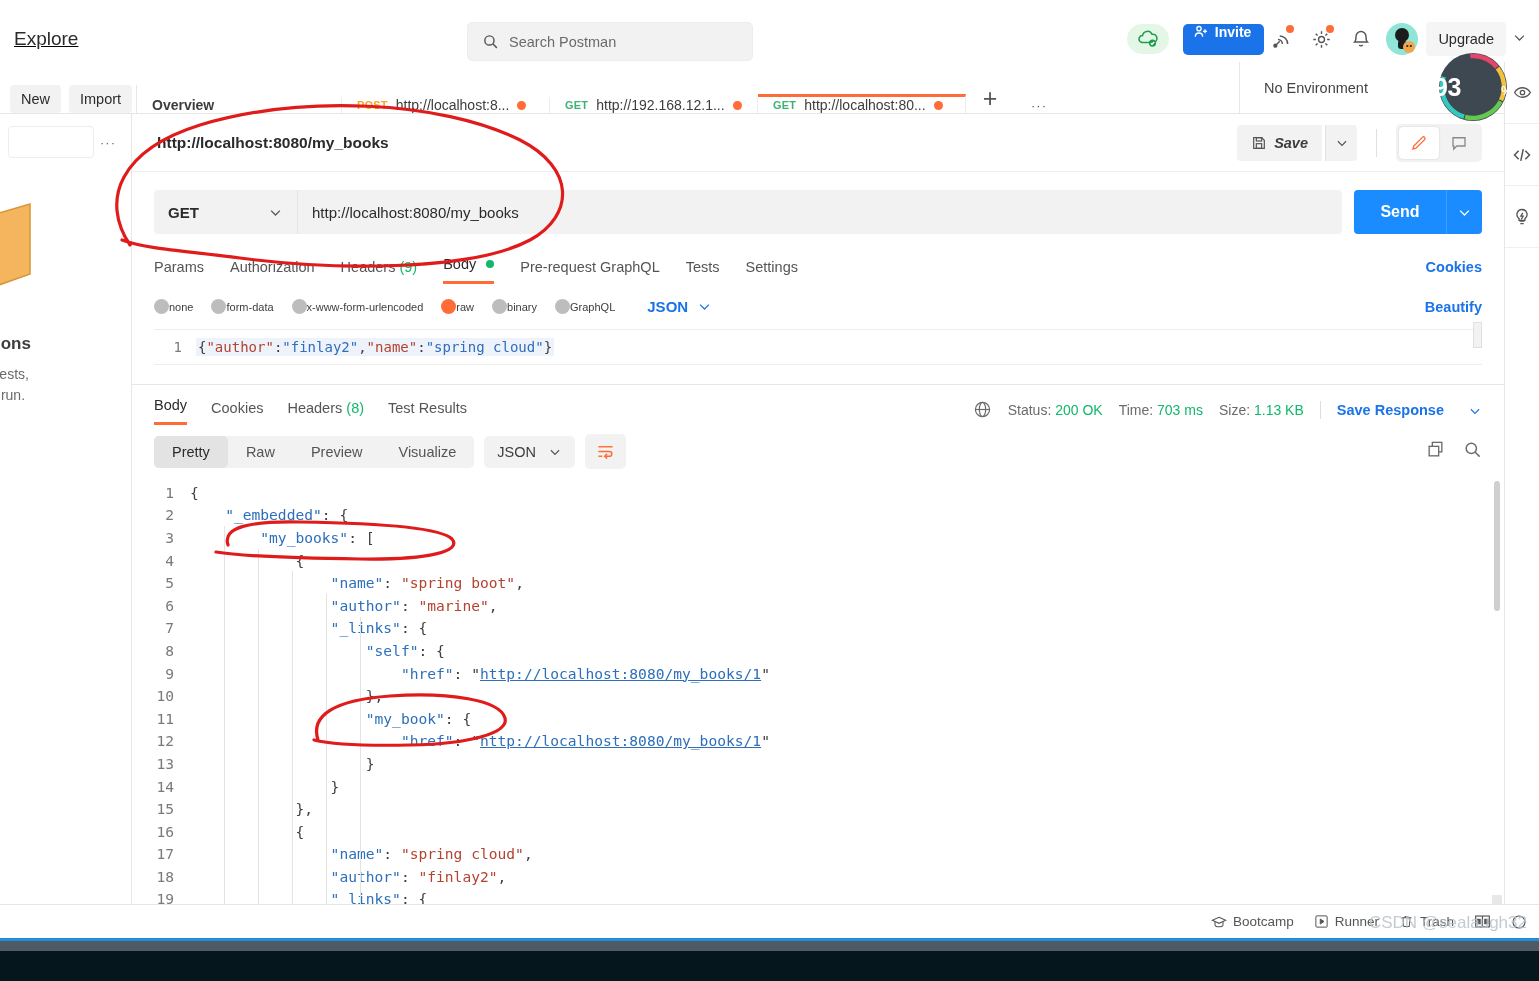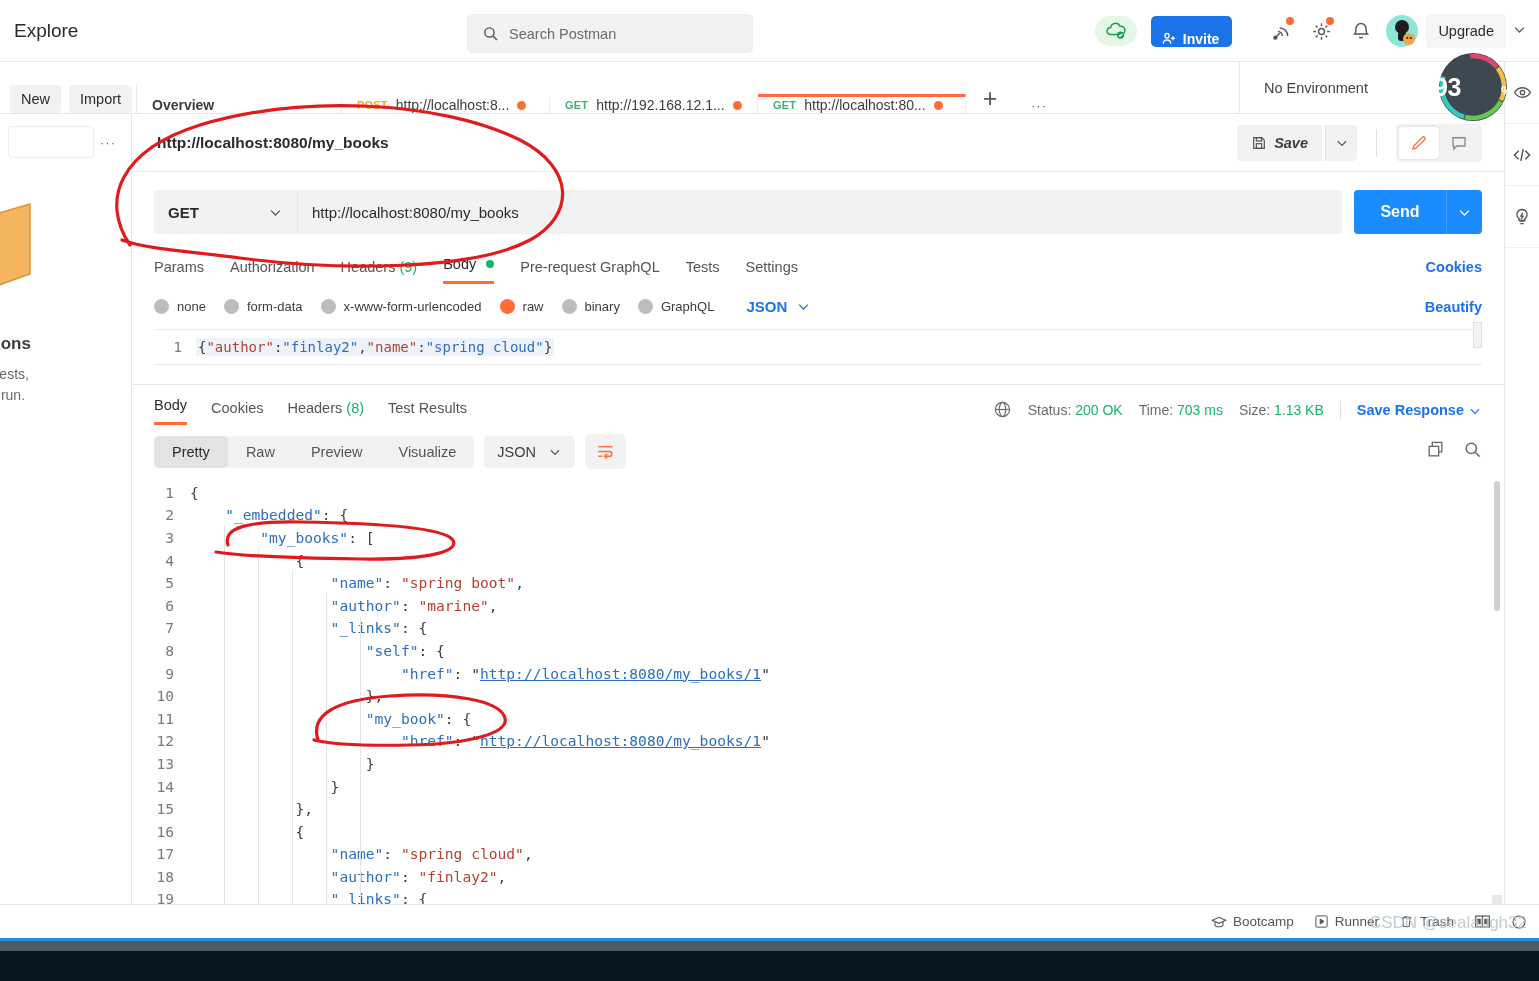--- a/index.html
+++ b/index.html
@@ -6,42 +6,42 @@
   html, body {
     width: 1539px; height: 981px;
     font-family: "Liberation Sans", sans-serif;
     background: #ffffff;
     overflow: hidden;
   }
   #app { position: relative; width: 1539px; height: 981px; }
 
   
   .header {
-    position: absolute; left: 0; top: 0; width: 1539px; height: 62px;
+    position: absolute; left: 0; top: 8px; width: 1539px; height: 62px;
     background: #fff; border-bottom: 1px solid #e6e6e6;
-    display: flex; align-items: center;
+    display: flex; align-items: center; text-decoration: underline;
   }
   .explore-label {
     margin-left: 14px; font-size: 19px; color: #2b2b2b; font-weight: 400;
   }
   .search-box {
     position: absolute; left: 467px; top: 14px; width: 286px; height: 39px;
     background: #f2f2f2; border: 1px solid #ededed; border-radius: 5px;
     display: flex; align-items: center; padding-left: 14px; gap: 10px;
   }
   .search-box .ph { color: #6b6b6b; font-size: 14.5px; }
   .hdr-right { position: absolute; right: 0; top: 0; height: 62px; display: flex; align-items: center; gap: 0; }
   .cloud-pill {
     width: 42px; height: 30px; border-radius: 15px; background: #e4f7e7;
     display: flex; align-items: center; justify-content: center; margin-right: 14px;
   }
   .invite-btn {
     background: #1a73e8; color: #fff; border-radius: 5px; height: 31px;
-    display: flex; align-items: flex-end; gap: 6px; padding: 0 13px 0 10px;
-    font-size: 14px; font-weight: bold; margin-right: 32px; cursor: pointer;
+    display: flex; align-items: flex-start; gap: 6px; padding: 0 13px 0 10px;
+    font-size: 14px; font-weight: bold; margin-right: 0; cursor: pointer;
   }
   .hdr-icon { width: 34px; height: 34px; display: flex; align-items: center; justify-content: center;
     position: relative; cursor: pointer; margin-right: 6px; }
   .dot-badge { position: absolute; top: 3px; right: 4px; width: 8px; height: 8px; border-radius: 50%;
     background: #ff6c37; }
   .avatar-wrap { width: 36px; height: 36px; margin-right: 6px; position: relative; }
   .upgrade-btn {
     background: #f5f5f5; color: #2b2b2b; font-size: 14.5px; height: 34px;
     display: flex; align-items: center; padding: 0 12px; border-radius: 4px; cursor: pointer;
   }
@@ -124,21 +124,21 @@
   .rtab { font-size: 14.5px; color: #555; padding-bottom: 9px; cursor: pointer; position: relative;
     white-space: nowrap; }
   .rtab.active { color: #2b2b2b; border-bottom: 3px solid #ff6c37; }
   .green-dot { display: inline-block; width: 8px; height: 8px; border-radius: 50%; background: #11b76b;
     margin-left: 6px; vertical-align: 1px; }
   .hdr-count { color: #11b76b; }
   .cookies-link { margin-left: auto; color: #1a73e8; font-size: 14.5px; font-weight: bold;
     padding-bottom: 9px; cursor: pointer; }
 
   .bodytypes { display: flex; align-items: center; gap: 18px; padding: 14px 22px 0 22px; }
-  .radio { display: flex; align-items: center; gap: 8px; font-size: 13px; color: #3d3d3d; cursor: pointer; }
+  .radio { display: flex; align-items: center; font-size: 11px; color: #3d3d3d; cursor: pointer; }
   .rdot { width: 15px; height: 15px; border-radius: 50%; background: #bdbdbd; }
   .rdot.sel { background: #ff6c37; }
   .jsonsel { color: #1a73e8; font-weight: bold; font-size: 15px; display: flex; align-items: center;
     gap: 9px; margin-left: 14px; cursor: pointer; }
   .beautify { margin-left: auto; color: #1a73e8; font-size: 14.5px; font-weight: bold; cursor: pointer; }
 
   .req-editor { margin: 14px 22px 0 22px; border-top: 1px solid #ededed; border-bottom: 1px solid #ededed;
     height: 36px; display: flex; align-items: center; position: relative;
     font-family: "DejaVu Sans Mono", monospace; font-size: 14px; }
   .ln { width: 42px; text-align: right; color: #7a7a7a; padding-right: 14px; }
@@ -152,21 +152,21 @@
 
   
   .resp { position: absolute; left: 132px; top: 384px; width: 1372px; height: 554px;
     border-top: 1px solid #e6e6e6; background: #fff; }
   .resp-tabs { display: flex; align-items: flex-end; gap: 24px; padding: 10px 22px 0 22px; height: 40px; }
   .resp-meta { margin-left: auto; display: flex; align-items: center; gap: 16px; padding-bottom: 6px; }
   .meta-item { font-size: 14px; color: #6b6b6b; }
   .meta-val { color: #11b76b; }
   .meta-div { width: 1px; height: 18px; background: #dedede; }
   .save-resp { color: #1a73e8; font-size: 14.5px; font-weight: bold; display: flex; align-items: flex-end;
-    gap: 4px; cursor: pointer; }
+    gap: 24px; cursor: pointer; }
 
   .resp-ctrls { display: flex; align-items: center; gap: 10px; padding: 9px 22px 0 22px; }
   .segs { display: flex; background: #f2f2f2; border-radius: 5px; }
   .seg { padding: 8px 18px; font-size: 14.5px; color: #555; cursor: pointer; border-radius: 5px; }
   .seg.on { background: #e3e3e3; color: #2b2b2b; }
   .fmt-sel { background: #f2f2f2; border-radius: 5px; padding: 8px 13px; display: flex;
     align-items: center; gap: 12px; font-size: 14.5px; color: #3d3d3d; cursor: pointer; }
   .wrap-btn { background: #f2f2f2; border-radius: 5px; width: 41px; height: 35px;
     display: flex; align-items: center; justify-content: center; cursor: pointer; }
   .resp-ctrls-right { margin-left: auto; display: flex; align-items: center; gap: 18px; }

